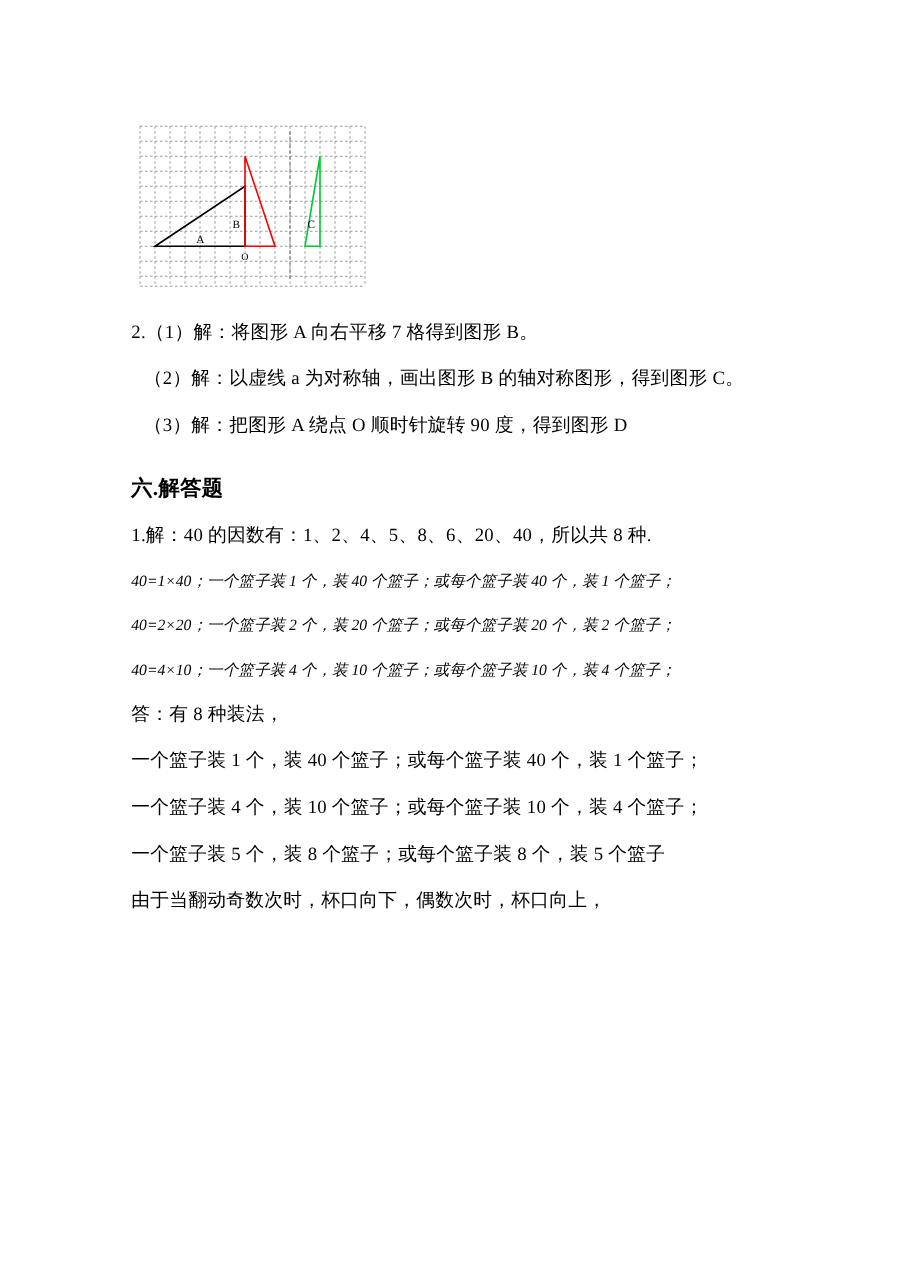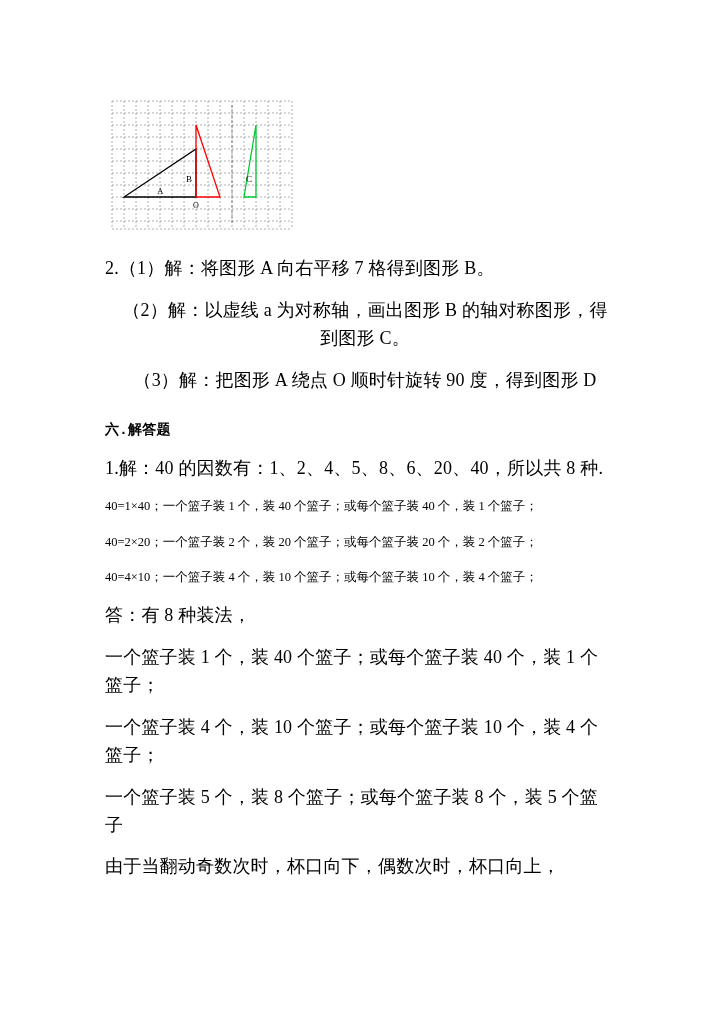--- a/index.html
+++ b/index.html
@@ -34,40 +34,40 @@
     position: absolute;
     left: 2px;
     top: 16px;
     width: 190px;
     height: 140px;
   }
   .grid-svg { display: block; }
   
   p.line {
     margin: 0 0 14px 0;
-    font-size: 18px;
+    font-size: 15px;
     line-height: 1.55;
     letter-spacing: 0.2px;
   }
   p.indent {
     text-indent: 0;
     padding-left: 10px;
-    text-align: center;
   }
   p.wrapline {
     margin: 0 0 14px 0;
     font-size: 12.5px;
     line-height: 1.7;
     text-align: justify;
+    font-style: italic;
   }
   .sec-title {
     margin: 26px 0 16px 0;
-    font-size: 14px;
+    font-size: 17px;
     font-weight: bold;
-    font-family: Liberation Mono, monospace;
+    font-family: Liberation Serif, serif;
     letter-spacing: 0.3px;
   }
   .tight { margin-bottom: 8px; }
 </style>
 </head>
 <body>
 
 <div class="page">
 
   <div class="figure-block">

